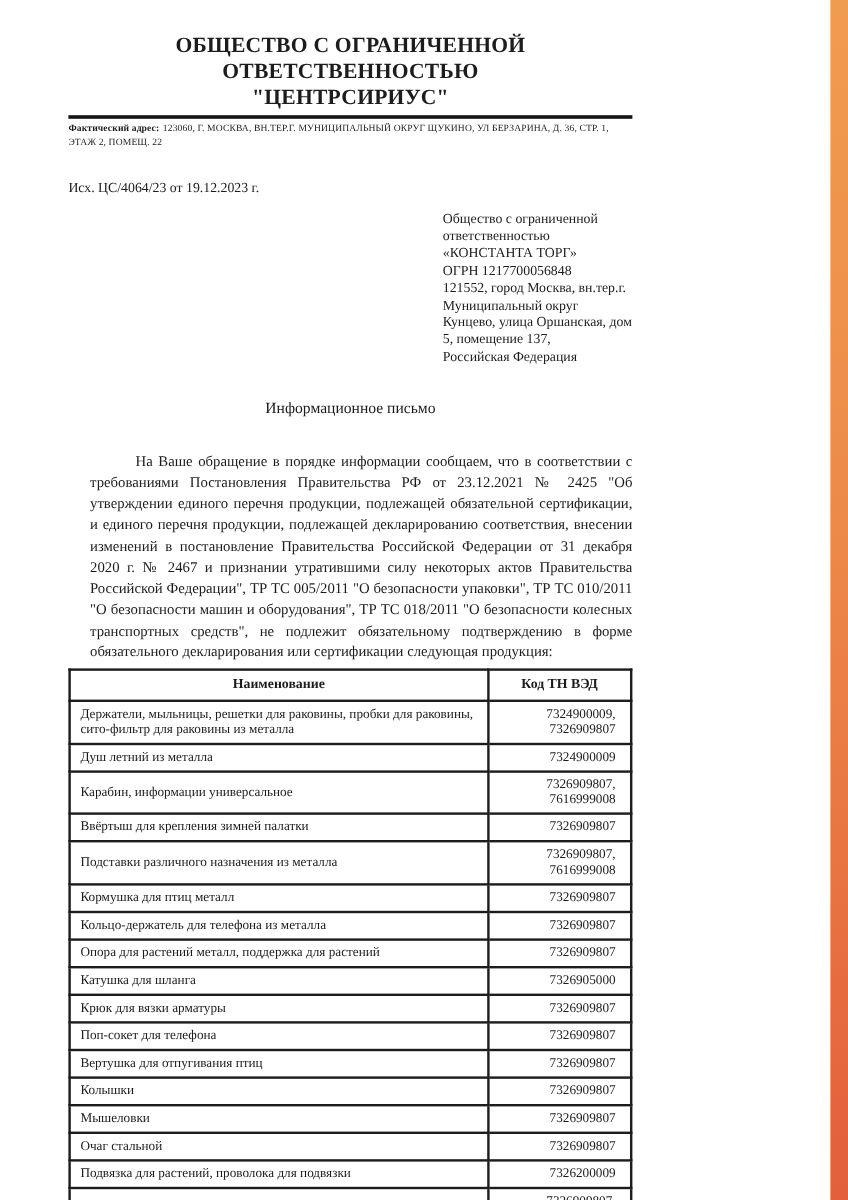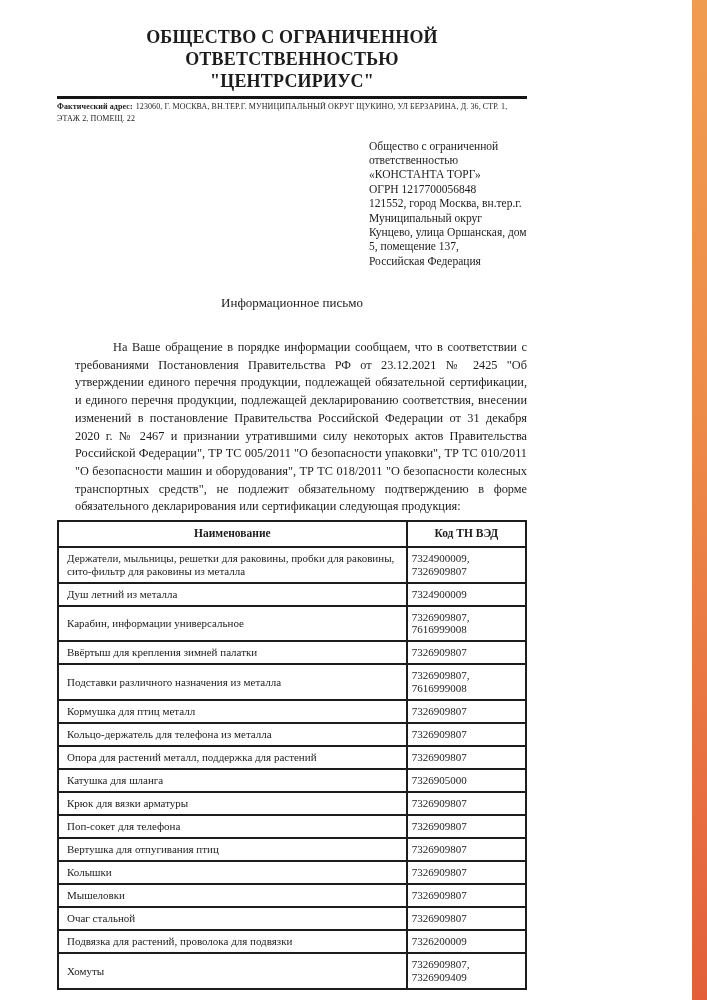--- a/index.html
+++ b/index.html
@@ -71,41 +71,42 @@
   table.products th, table.products td {
     border: 2px solid #1c1c1c;
   }
   table.products th {
     font-weight: bold;
     font-size: 11.5px;
     padding: 5px 4px;
     text-align: center;
   }
   td.name-cell { padding: 4px 8px; text-align: left; width: 74.5%; }
-  td.code-cell { padding: 4px 4px; text-align: left; width: 25.5%; }
+  td.code-cell { padding: 4px 12px; text-align: right; width: 25.5%; }
 </style>
 </head>
 <body>
 
 <div class="accent-stripe"></div>
 
 <div class="page">
 
   <div class="letterhead">
     <div class="company-name">
       <div>ОБЩЕСТВО С ОГРАНИЧЕННОЙ ОТВЕТСТВЕННОСТЬЮ</div>
       <div>"ЦЕНТРСИРИУС"</div>
     </div>
     <div class="head-rule"></div>
     <div class="address-block">
       <div><span class="address-label">Фактический адрес:</span><span>123060, Г. МОСКВА, ВН.ТЕР.Г. МУНИЦИПАЛЬНЫЙ ОКРУГ ЩУКИНО, УЛ БЕРЗАРИНА, Д. 36, СТР. 1,</span></div>
       <div>ЭТАЖ 2, ПОМЕЩ. 22</div>
     </div>
   </div>
 
+  <div class="ref-line">Исх. ЦС/4064/23 от 19.12.2023 г.</div>
 
   <div class="recipient-block">
       <div>Общество с ограниченной ответственностью</div>
       <div>«КОНСТАНТА ТОРГ»</div>
       <div>ОГРН 1217700056848</div>
       <div>121552, город Москва, вн.тер.г. Муниципальный округ</div>
       <div>Кунцево, улица Оршанская, дом 5, помещение 137,</div>
       <div>Российская Федерация</div>
     </div>
 

